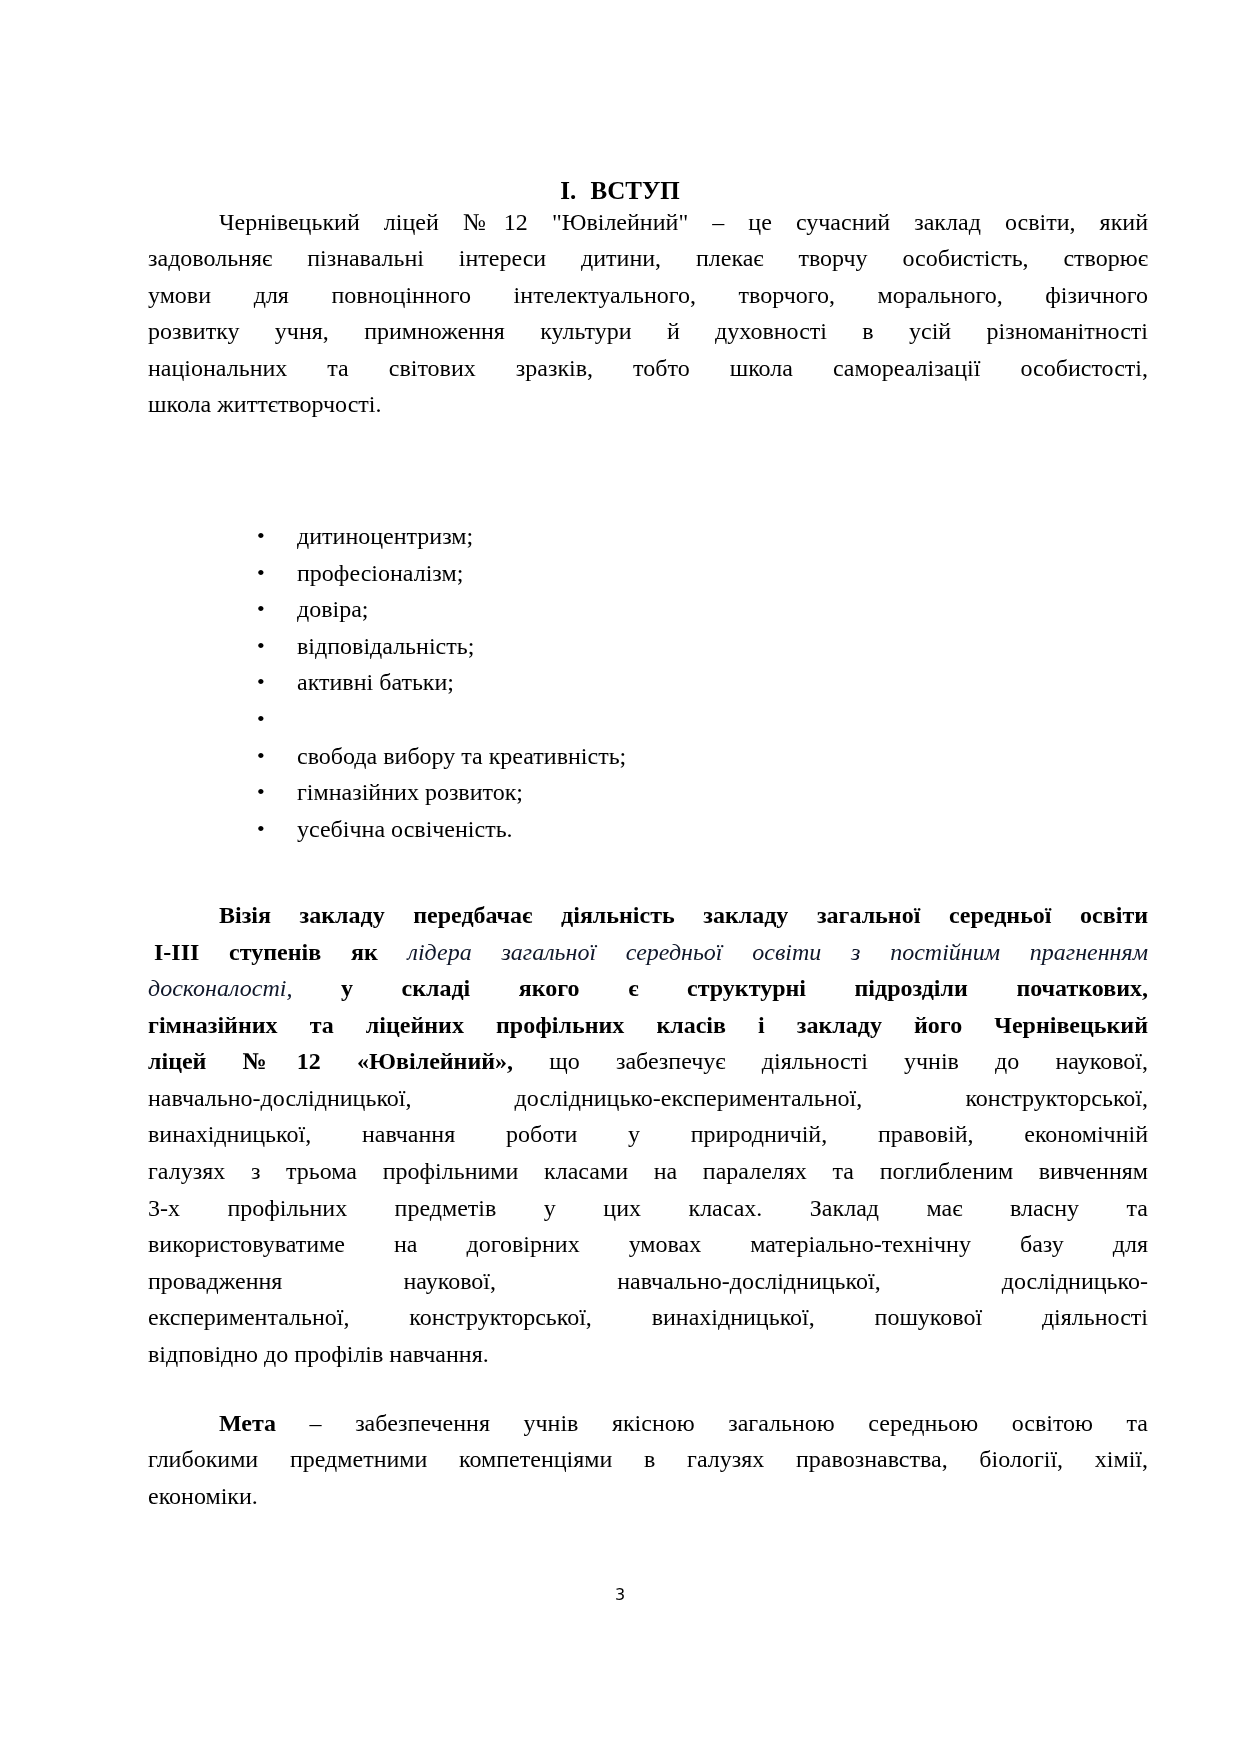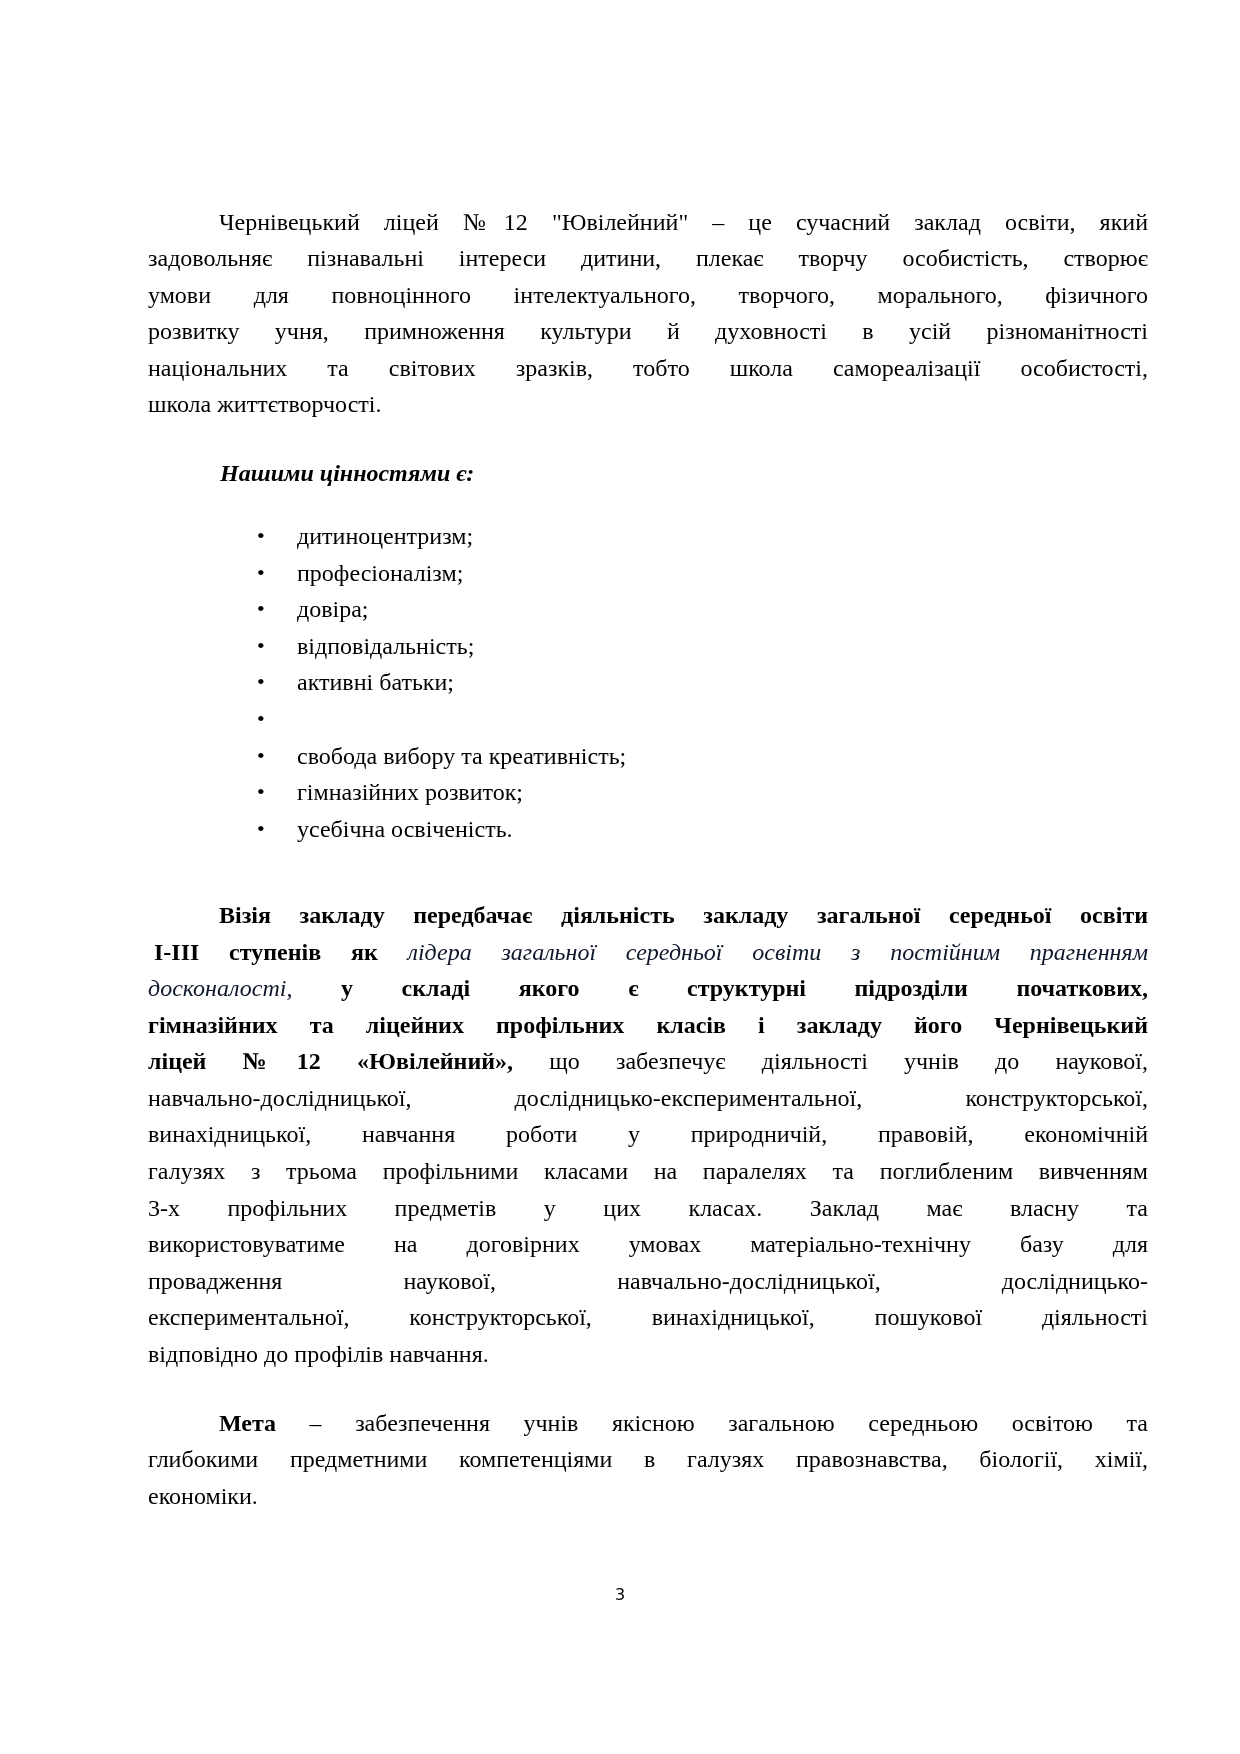--- a/index.html
+++ b/index.html
@@ -21,31 +21,31 @@
     .list li { font-size: 24px; line-height: 36.6px; height: 36.6px; position: relative; padding-left: 40px; }
     .bullet { position: absolute; left: 0; top: 0; font-size: 22px; }
     .pagenum { position: absolute; left: 0; width: 1240px; top: 1585px; text-align: center;
                font-family: "DejaVu Sans", sans-serif; font-size: 16px; }
   </style>
 </head>
 <body>
 
 <div class="page">
 
+  <div class="title">I.  ВСТУП</div>
 
   <div>
     <div class="line j ind" style="top:204px">Чернівецький ліцей №12 "Ювілейний" – це сучасний заклад освіти, який</div>
     <div class="line j" style="top:240px">задовольняє пізнавальні інтереси дитини, плекає творчу особистість, створює</div>
     <div class="line j" style="top:277px">умови для повноцінного інтелектуального, творчого, морального, фізичного</div>
     <div class="line j" style="top:313px">розвитку учня, примноження культури й духовності в усій різноманітності</div>
     <div class="line j" style="top:350px">національних та світових зразків, тобто школа самореалізації особистості,</div>
     <div class="line" style="top:386px">школа життєтворчості.</div>
   </div>
 
-  <div class="heading" style="top:455px">Нашими цінностями є:</div>
   <ul class="list">
     <li><span class="bullet">•</span><span>дитиноцентризм;</span></li>
     <li><span class="bullet">•</span><span>професіоналізм;</span></li>
     <li><span class="bullet">•</span><span>довіра;</span></li>
     <li><span class="bullet">•</span><span>відповідальність;</span></li>
     <li><span class="bullet">•</span><span>активні батьки;</span></li>
     <li><span class="bullet">•</span></li>
     <li><span class="bullet">•</span><span>свобода вибору та креативність;</span></li>
     <li><span class="bullet">•</span><span>гімназійних розвиток;</span></li>
     <li><span class="bullet">•</span><span>усебічна освіченість.</span></li>

